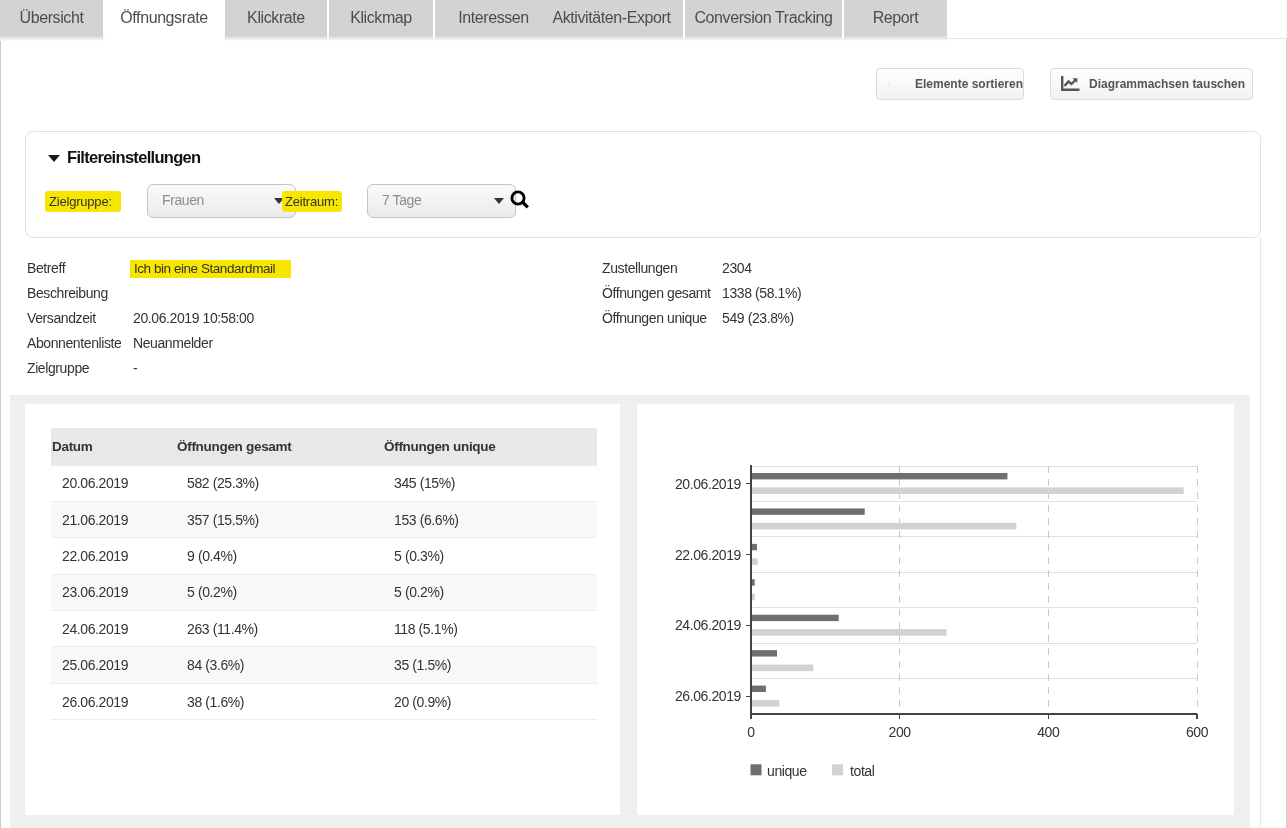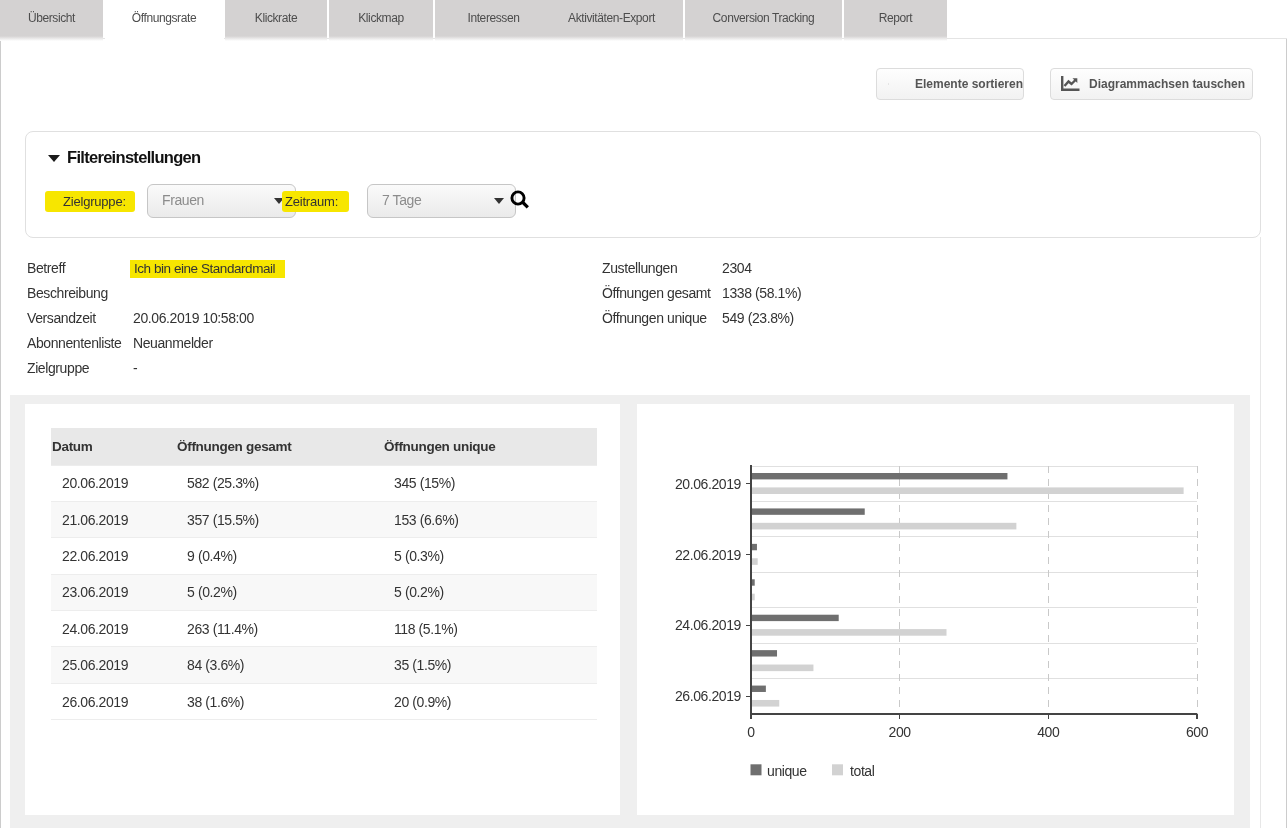--- a/index.html
+++ b/index.html
@@ -5,47 +5,47 @@
   * { margin:0; padding:0; box-sizing:border-box; }
   html,body { width:1287px; height:828px; background:#fff; overflow:hidden; }
   body { position:relative; font-family:"Liberation Sans", sans-serif; letter-spacing:-0.4px; }
   .abs { position:absolute; }
 
   
   .tabbar { left:0; top:0; width:1287px; height:42px; }
   .tabbar .bline { position:absolute; left:0; top:38px; width:1287px; height:1px; background:#e4e4e4; }
   .tab { position:absolute; top:0; height:41px; z-index:2; color:#4d4d4d;
          background:linear-gradient(to bottom, #d4d2d2 0px, #d4d2d2 36px, #ffffff 41px);
-         font-size:12px; line-height:36px; text-align:center; }
+         font-size:16px; line-height:36px; text-align:center; }
   .tab.active { background:#fff; height:41px; z-index:3; color:#4d4d4d; }
 
   
   .lborder { left:0; top:39px; width:1px; height:789px; background:#cccccc; }
   .rborder { left:1286px; top:39px; width:1px; height:789px; background:#cccccc; }
   .rborder2 { left:1260px; top:237px; width:1px; height:591px; background:#e7e7e7; }
 
   
   .btn { position:absolute; top:68px; height:32px; border:1px solid #dcdcdc; border-radius:4px;
          background:linear-gradient(#fefefe,#f2f2f2); color:#555; font-size:12px; font-weight:bold;
          letter-spacing:0; white-space:nowrap; display:flex; align-items:center; }
 
   
   .fpanel { left:25px; top:131px; width:1236px; height:107px; border:1px solid #e0e0e0; border-radius:8px; background:#fff; }
   .fcaret { position:absolute; left:22px; top:23px; width:0; height:0;
             border-left:6.5px solid transparent; border-right:6.5px solid transparent; border-top:7px solid #1a1a1a; }
   .fhead { position:absolute; left:41px; top:15.5px; font-size:16.5px; font-weight:bold; color:#111; letter-spacing:-0.7px; }
-  .hl { background:#f7e600; color:#333; font-size:13px; letter-spacing:-0.2px; padding:3px 18px; border-radius:3px; }
+  .hl { background:#f7e600; color:#333; font-size:13px; letter-spacing:-0.2px; padding:3px 4px; border-radius:3px; }
   .sel { position:absolute; top:52px; width:149px; height:34px; background:#f0f0f0;
          border:1px solid #c6c6c6; border-radius:6px; color:#8c8c8c; background:linear-gradient(#fafafa,#eaeaea); font-size:14px; line-height:31px; padding-left:14px;margin-left:21px; }
   .scaret { position:absolute; right:11px; top:13px; width:0; height:0;
             border-left:5px solid transparent; border-right:5px solid transparent; border-top:6px solid #333; }
 
   
   .drow { position:absolute; height:20px; line-height:20px; font-size:14px; color:#333; white-space:nowrap; }
-  .hl2 { background:#f7e600; color:#333; padding:1px 10px 2px 4px; font-size:13.5px; letter-spacing:-0.45px; }
+  .hl2 { background:#f7e600; color:#333; padding:1px 16px 2px 4px; font-size:13.5px; letter-spacing:-0.45px; }
 
   
   .gsec { left:10px; top:395px; width:1240px; height:433px; background:#efefef; }
   .wpanel { position:absolute; top:404px; height:411px; background:#fff; }
 
   
   table.dt { position:absolute; left:26px; top:24px; width:546px; border-collapse:collapse; table-layout:fixed; border-bottom:1px solid #ededed; }
   table.dt th { background:#e8e8e8; font-size:13.5px; font-weight:bold; color:#333; text-align:left;
                 height:37px; padding:0 0 0 1px; letter-spacing:-0.3px; }
   table.dt td { font-size:14px; color:#333; height:36.4px; padding:0 0 0 11px; border-top:1px solid #ededed; }
@@ -84,21 +84,21 @@
       <path d="M11.5 2.2 L16.3 2.2 L16.3 7 Z" fill="#555"></path>
     </svg>
     <span>Diagrammachsen tauschen</span>
   </div>
 
   <div class="abs fpanel">
     <div class="fcaret"></div>
     <div class="fhead">Filtereinstellungen</div>
     <span class="hl" style="position:absolute;left:19px;top:59px;padding-right:9px;">Zielgruppe:</span>
     <div class="sel" style="left:100px;">Frauen<span class="scaret"></span></div>
-    <span class="hl" style="position:absolute;left:256px;top:59px;padding:3px 11px 3px 3px;">Zeitraum:</span>
+    <span class="hl" style="position:absolute;left:256px;top:59px;padding:3px 4px 3px 3px;">Zeitraum:</span>
     <div class="sel" style="left:320px;">7 Tage<span class="scaret"></span></div>
     <svg class="abs" style="left:484px;top:57px;" width="23" height="23" viewBox="0 0 23 23">
       <circle cx="8" cy="9" r="6.1" stroke="#000" stroke-width="2.9" fill="none"></circle>
       <line x1="12.4" y1="13" x2="17.8" y2="18.4" stroke="#000" stroke-width="3.2"></line>
     </svg>
   </div>
 
   <div class="drow" style="left:27px;top:258px;">Betreff</div>
   <div class="drow" style="left:130px;top:258px;"><span class="hl2">Ich bin eine Standardmail</span></div>
   <div class="drow" style="left:27px;top:283px;">Beschreibung</div>

